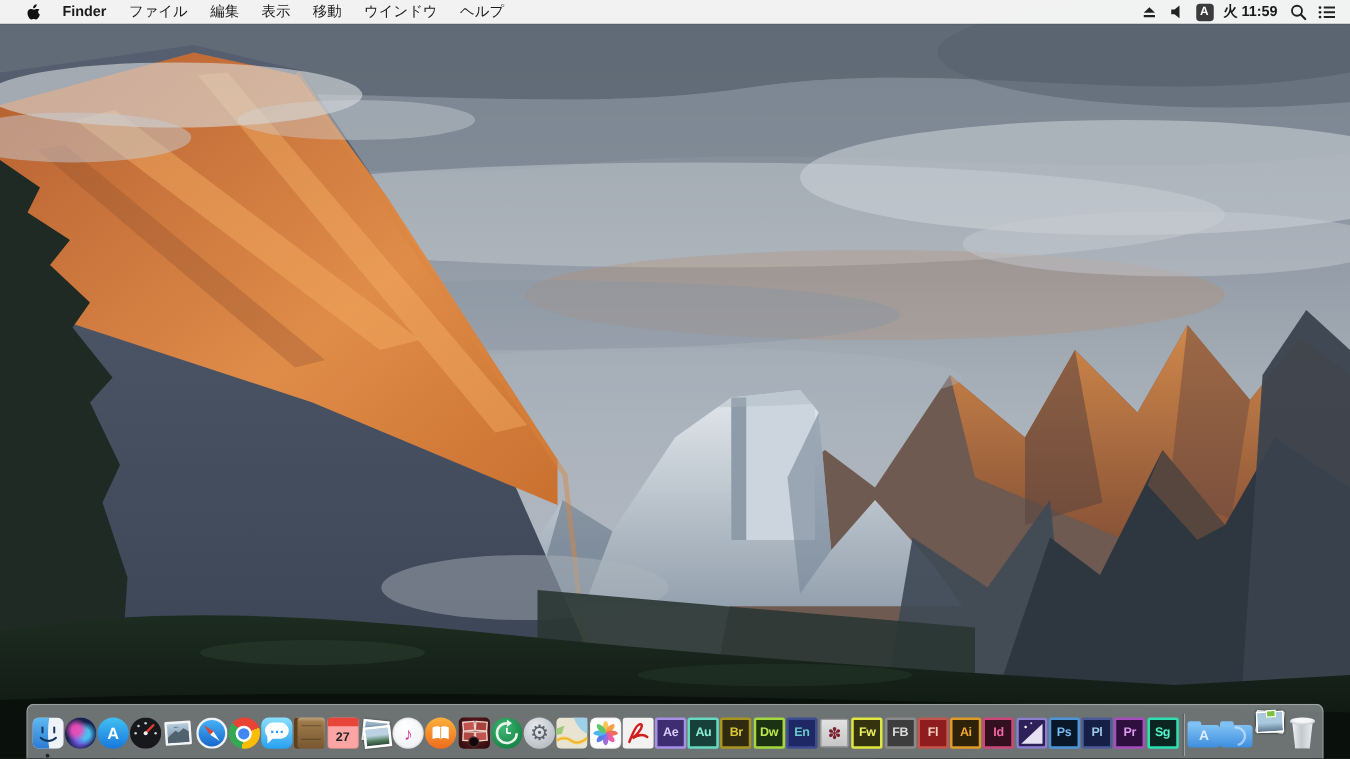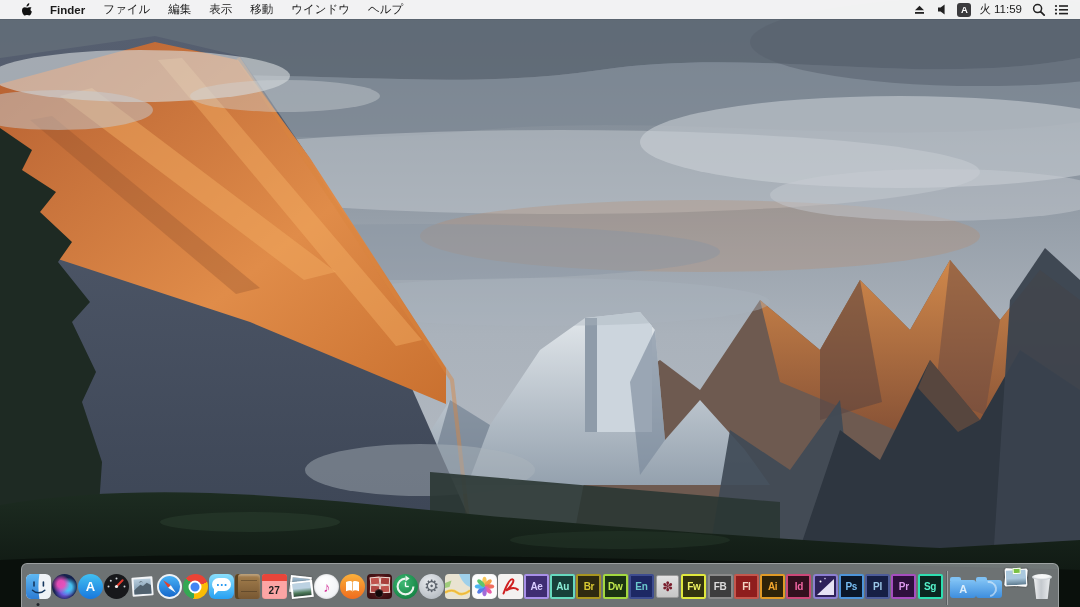--- a/index.html
+++ b/index.html
@@ -15,21 +15,21 @@
            background:rgba(248,248,248,.96);display:flex;align-items:center;
            font-size:11.5px;color:#1a1a1a;z-index:10;
            box-shadow:0 0 1px rgba(0,0,0,.35);}
   .mb-left{display:flex;align-items:center;gap:0;padding-left:10px;}
   .mb-item{padding:0 9px;height:36px;display:flex;align-items:center;cursor:default;}
   .mb-item.app{font-weight:bold;}
   .mb-right{margin-left:auto;display:flex;align-items:center;gap:6px;padding-right:10px;}
   .mb-ico{width:17px;height:17px;display:flex;align-items:center;justify-content:center;}
   .inputbadge{width:14px;height:14px;border-radius:3px;background:#3b3b3d;color:#fff;
               font-size:9.5px;font-weight:bold;display:flex;align-items:center;justify-content:center;}
-  .clock{padding:0 2px;white-space:nowrap;}
+  .clock{padding:0 2px;white-space:nowrap;font-weight:bold;}
 
   
   .dock{position:absolute;left:21px;right:21px;bottom:0;height:43px;
         background:rgba(208,212,217,.5);
         border:1px solid rgba(255,255,255,.32);border-bottom:none;
         border-radius:6px 6px 0 0;
         display:flex;align-items:flex-end;justify-content:center;
         padding:0 3px;z-index:10;}
   .dock-item{flex:0 1 27px;min-width:0;height:41px;display:flex;align-items:center;
              justify-content:center;position:relative;cursor:pointer;}

